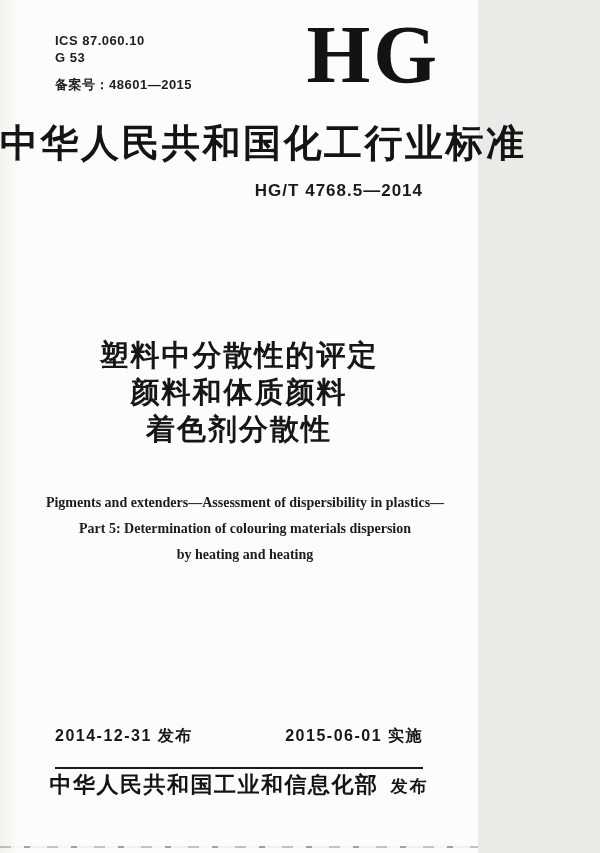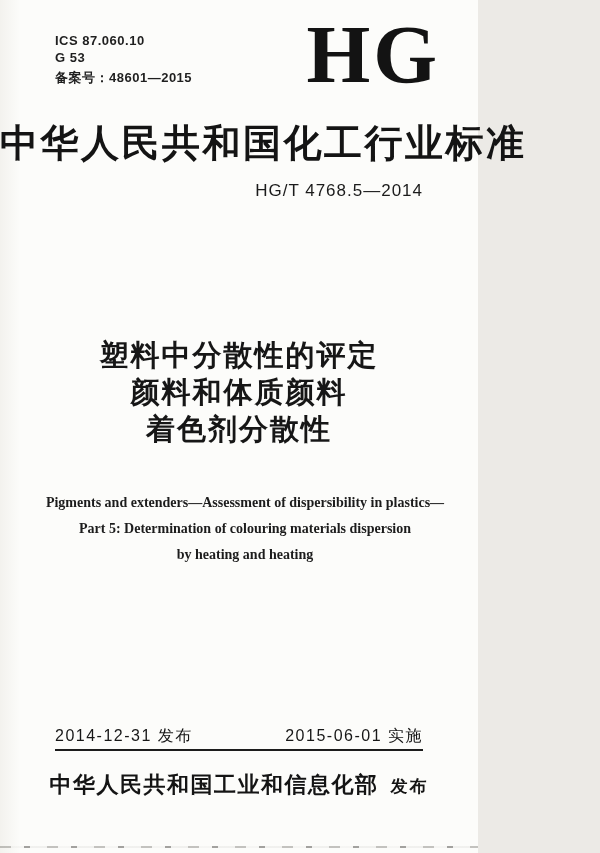--- a/index.html
+++ b/index.html
@@ -18,21 +18,21 @@
   }
   .top-meta {
     position: absolute;
     left: 55px; top: 32px;
     font-size: 13px;
     font-weight: bold;
     line-height: 17px;
     letter-spacing: 0.5px;
     color: #1f1f1f;
   }
-  .top-meta .record { margin-top: 3px; }
+  .top-meta .record { margin-top: 10px; }
   .logo {
     position: absolute;
     top: 14px; right: 38px;
     font-family: "Liberation Serif", serif;
     font-size: 82px;
     font-weight: bold;
     letter-spacing: 3px;
     line-height: 1;
     color: #131313;
   }
@@ -44,21 +44,21 @@
     font-weight: bold;
     font-size: 38px;
     letter-spacing: 2.5px;
     color: #141414;
     white-space: nowrap;
   }
   .std-no {
     position: absolute;
     top: 181px; right: 55px;
     font-size: 17px;
-    font-weight: normal;
+    font-weight: bold;
     letter-spacing: 1px;
     color: #1b1b1b;
   }
   .title-zh {
     position: absolute;
     top: 337px; left: 0; right: 0;
     text-align: center;
     font-weight: bold;
     font-size: 29px;
     line-height: 37px;
@@ -74,24 +74,24 @@
     font-size: 14px;
     line-height: 26px;
     color: #1c1c1c;
   }
   .dates-row {
     position: absolute;
     left: 55px; right: 55px; top: 726px;
     display: flex;
     justify-content: space-between;
     align-items: flex-end;
-    font-weight: normal;
+    font-weight: bold;
     font-size: 16px;
     letter-spacing: 1.5px;
-    padding-bottom: 2px;
+    padding-bottom: 20px;
     border-bottom: 2px solid #1c1c1c;
     color: #171717;
     white-space: nowrap;
   }
   .footer {
     position: absolute;
     top: 770px; left: 0; right: 0;
     text-align: center;
     font-family: "Liberation Serif", serif;
     font-weight: bold;

